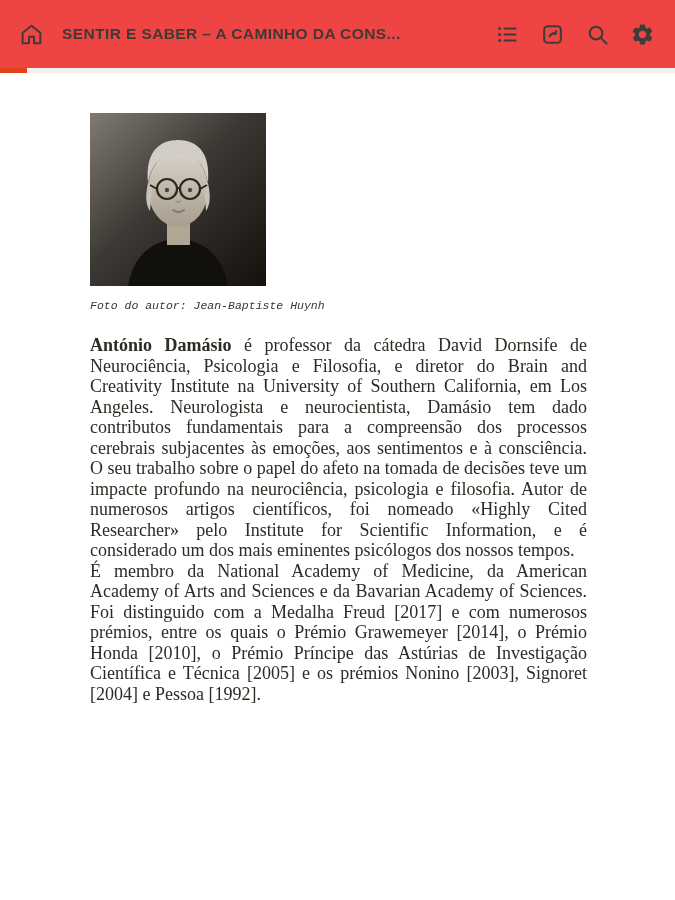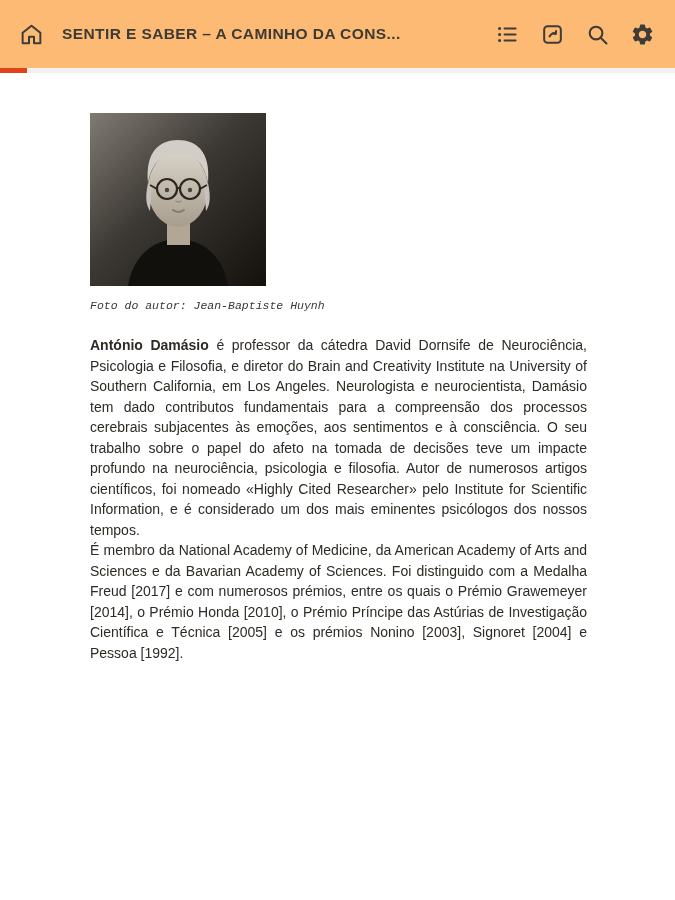--- a/index.html
+++ b/index.html
@@ -8,21 +8,21 @@
     font-family: "Liberation Sans", sans-serif;
     background: #ffffff;
     color: #2e2a26;
     overflow: hidden;
     position: relative;
   }
 
   
   .appbar {
     height: 68px;
-    background: #fdba74;
+    background: #ef4444;
     display: flex;
     align-items: center;
     padding: 0 16px 0 14px;
   }
   .iconbtn {
     width: 34px; height: 34px;
     display: flex; align-items: center; justify-content: center;
     cursor: pointer;
     flex: 0 0 auto;
     border-radius: 50%;
@@ -73,22 +73,22 @@
   .author-photo svg { width: 100%; height: 100%; display: block; }
   .photo-caption {
     font-family: Liberation Mono, monospace;
     font-style: italic;
     font-size: 11.5px;
     color: #3a362f;
     margin-top: 13px;
   }
   .bio {
     margin-top: 23px;
-    font-family: Liberation Sans, sans-serif;
-    font-size: 14px;
+    font-family: Liberation Serif, serif;
+    font-size: 18px;
     line-height: 20.5px;
     text-align: justify;
     color: #2e2a24;
   }
   .bio p { margin: 0; }
   .bio strong { font-weight: 700; }
 </style>
 </head>
 <body>
 

